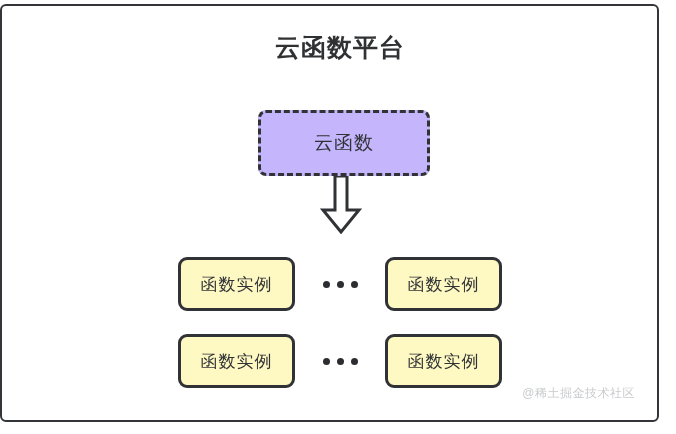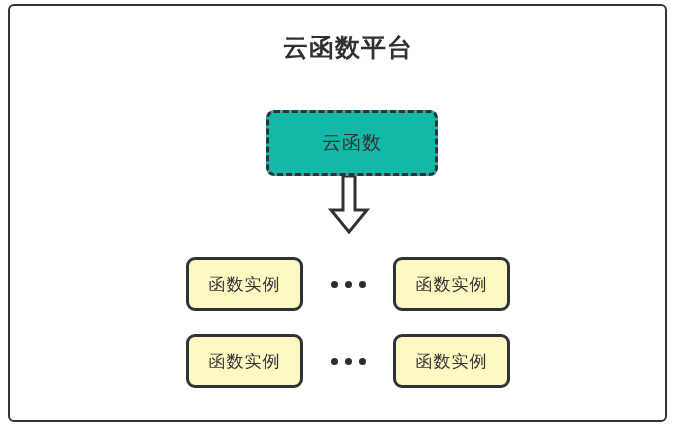--- a/index.html
+++ b/index.html
@@ -14,21 +14,21 @@
     position: relative;
     width: 676px;
     height: 434px;
     background: #ffffff;
     overflow: hidden;
   }
 
   
   .platform-frame {
     position: absolute;
-    left: 8px;
+    left: 0;
     top: 4px;
     width: 659px;
     height: 418px;
     border: 2.5px solid #333538;
     border-radius: 6px;
     box-sizing: border-box;
     background: #ffffff;
   }
 
   
@@ -51,21 +51,21 @@
     left: 256px;
     top: 104px;
     width: 172px;
     height: 66px;
     box-sizing: border-box;
     border: 3px dashed #303235;
     border-radius: 8px;
     display: flex;
     align-items: center;
     justify-content: center;
-    background: #14b8a6;
+    background: #c4b5fd;
   }
   .cloud-func-label {
     font-size: 19px;
     color: #303235;
     letter-spacing: 1px;
   }
 
   
   .block-arrow {
     position: absolute;
@@ -168,15 +168,16 @@
       <div class="ellipsis-gap">
         <span class="dot"></span>
         <span class="dot"></span>
         <span class="dot"></span>
       </div>
       <div class="instance-box">
         <span class="instance-label">函数实例</span>
       </div>
     </div>
 
+    <div class="watermark">@稀土掘金技术社区</div>
 
   </div>
 </div>
 
 </body></html>

